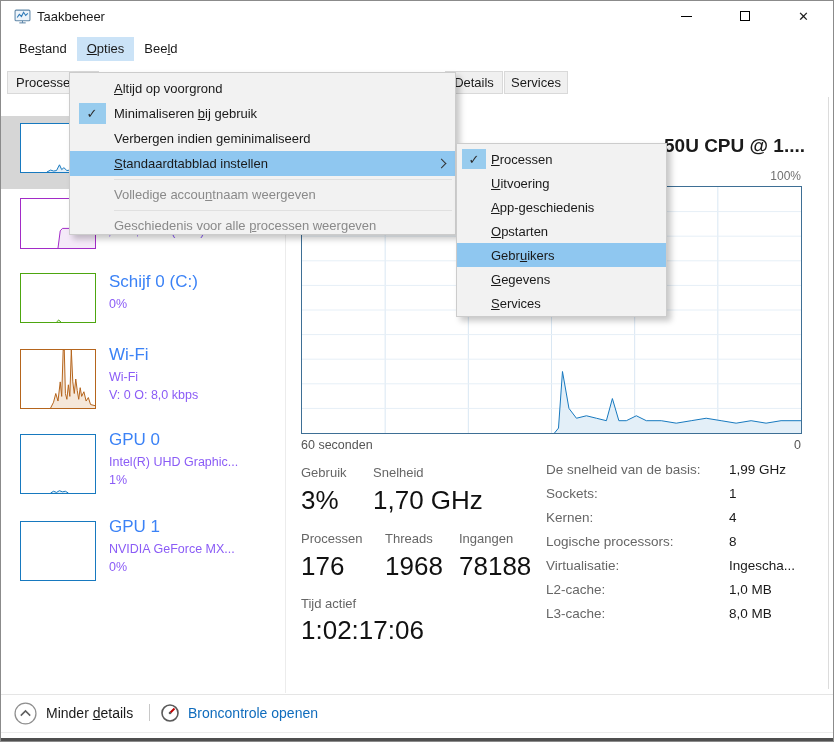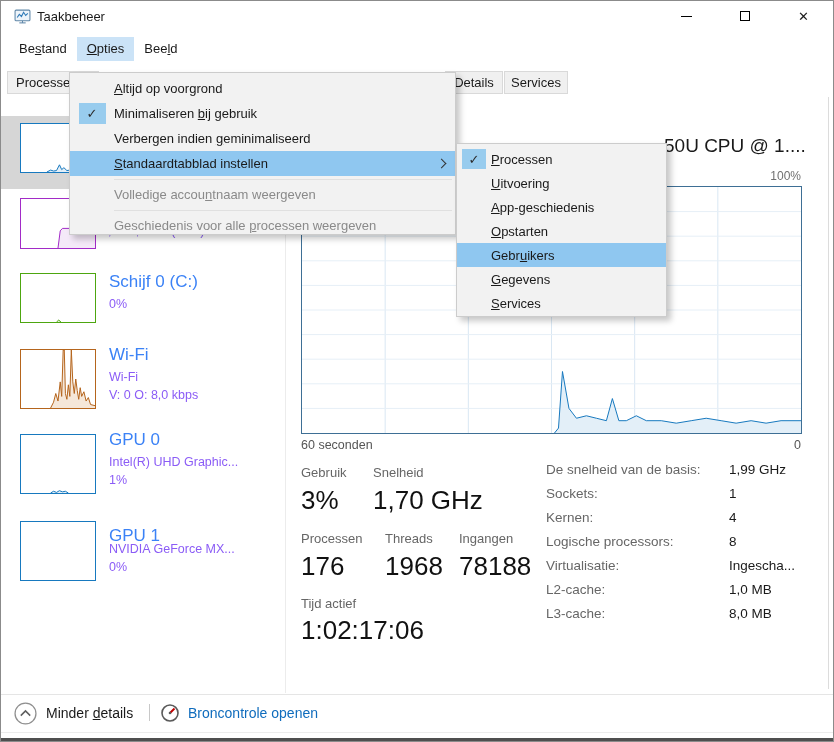--- a/index.html
+++ b/index.html
@@ -26,21 +26,21 @@
          display:flex; align-items:center; justify-content:center; white-space:nowrap; overflow:hidden; }
 
   
   .thumb { border:1px solid; background:#fff; }
   .thumb .chart { position:absolute; left:0; top:0; right:0; bottom:0; }
   .side-title { font-size:17px; color:#3b82f6; white-space:nowrap; }
   .side-sub { font-size:12.5px; color:#8b5cf6; white-space:nowrap; }
   .sel-bg { background:#d6d6d6; }
 
   
-  .cpu-name { font-size:19px; white-space:nowrap; }
+  .cpu-name { font-size:19px; white-space:nowrap;font-weight:bold; }
   .gray-lbl { color:#666; font-size:13px; white-space:nowrap; }
   .tiny-lbl { color:#707070; font-size:12px; white-space:nowrap; }
   .big-val { font-size:26px; color:#111; white-space:nowrap; }
   .graph-box { border:1px solid #3e6f95; background:#fff; }
   .graph-box .chart { position:absolute; left:0; top:0; right:0; bottom:0; }
   .info-row { height:24px; display:flex; align-items:flex-start; }
   .info-label { width:183px; color:#666; font-size:13.5px; }
   .info-value { color:#1a1a1a; font-size:13.5px; }
 
   
@@ -162,21 +162,21 @@
     </div>
     <div class="abs side-title" style="left:108px;top:3px">GPU 0</div>
     <div class="abs side-sub" style="left:108px;top:28px">Intel(R) UHD Graphic...</div>
     <div class="abs side-sub" style="left:108px;top:46px">1%</div>
   </div>
 
   <div class="abs" style="left:0;top:513px;width:277px;height:80px">
     <div class="abs thumb" style="left:19px;top:7px;width:76px;height:60px;border-color:#1779bf">
       <div class="chart"><svg width="74" height="58"></svg></div>
     </div>
-    <div class="abs side-title" style="left:108px;top:12px">GPU 1</div>
+    <div class="abs side-title" style="left:108px;top:3px">GPU 1</div>
     <div class="abs side-sub" style="left:108px;top:28px">NVIDIA GeForce MX...</div>
     <div class="abs side-sub" style="left:108px;top:46px">0%</div>
   </div>
 
   <div class="abs cpu-name" style="left:663px;top:134px">50U CPU @ 1....</div>
   <div class="abs tiny-lbl" style="left:740px;top:168px;width:60px;text-align:right">100%</div>
 
   <div class="abs graph-box" style="left:300px;top:185px;width:501px;height:248px">
     <div class="chart"><svg width="499" height="246">
           <line x1="83.16666666666667" x2="83.16666666666667" y1="0" y2="246" stroke="#d9e7f3" stroke-width="1"></line>

